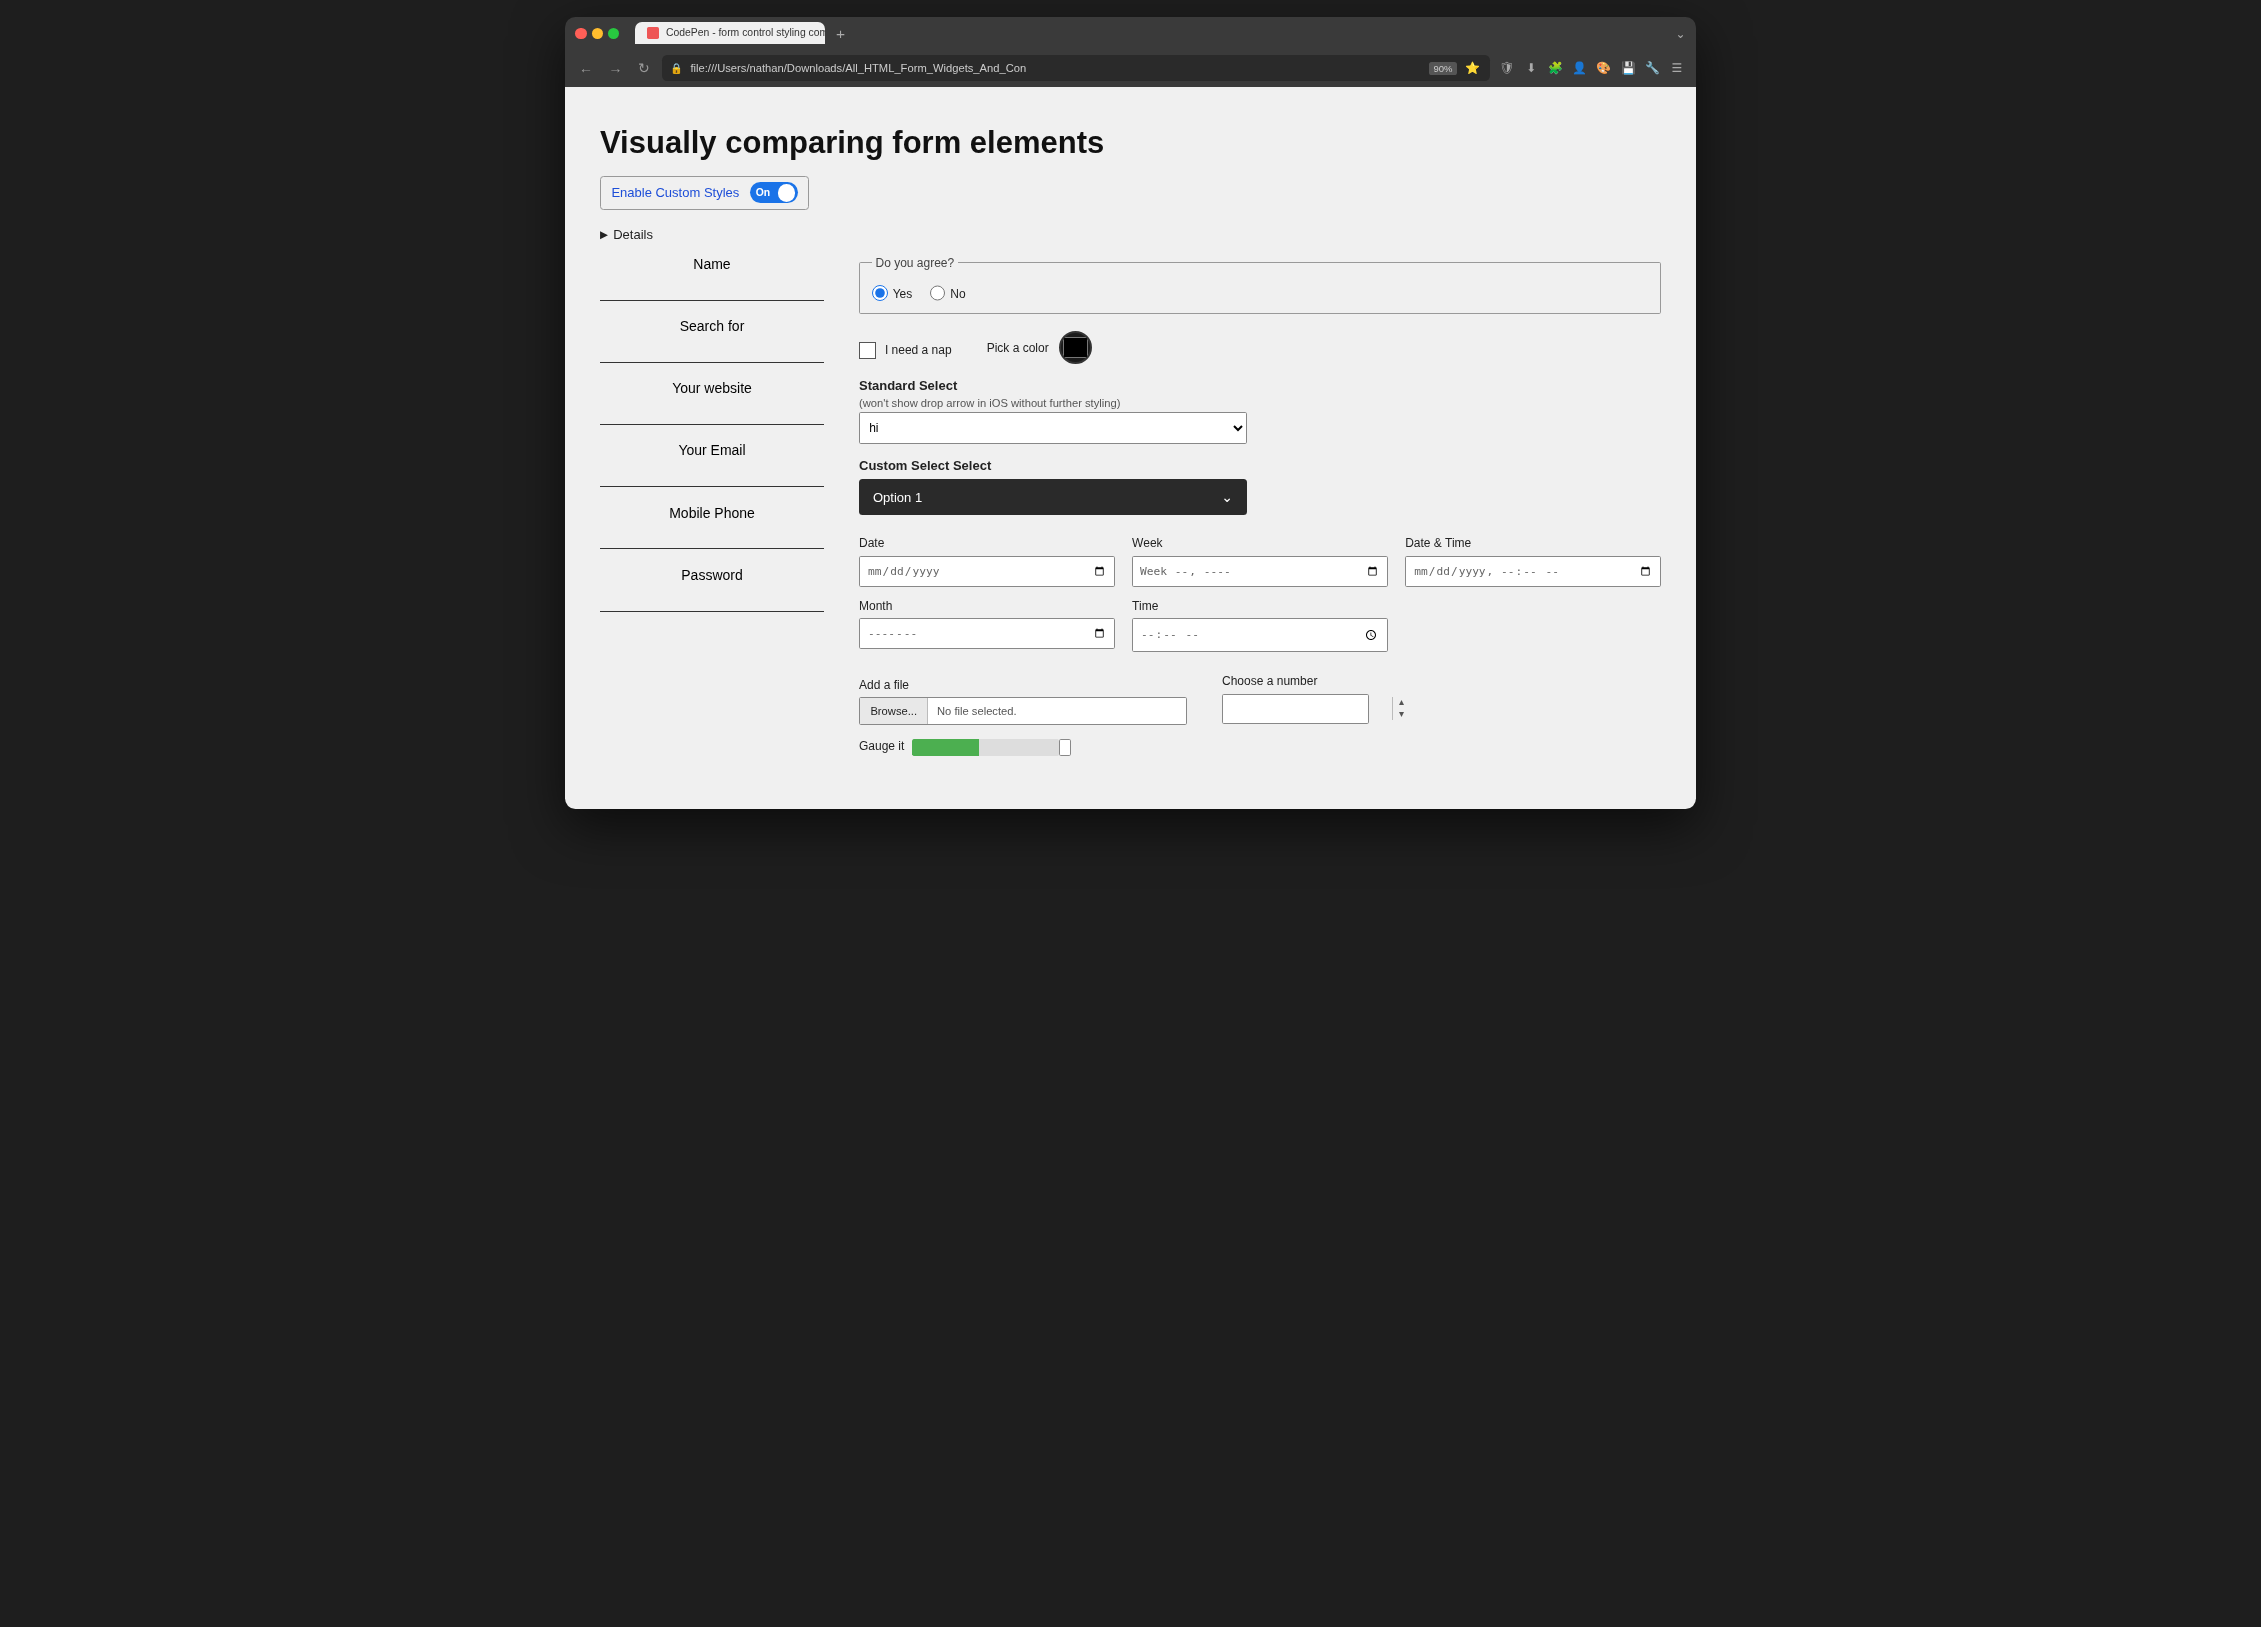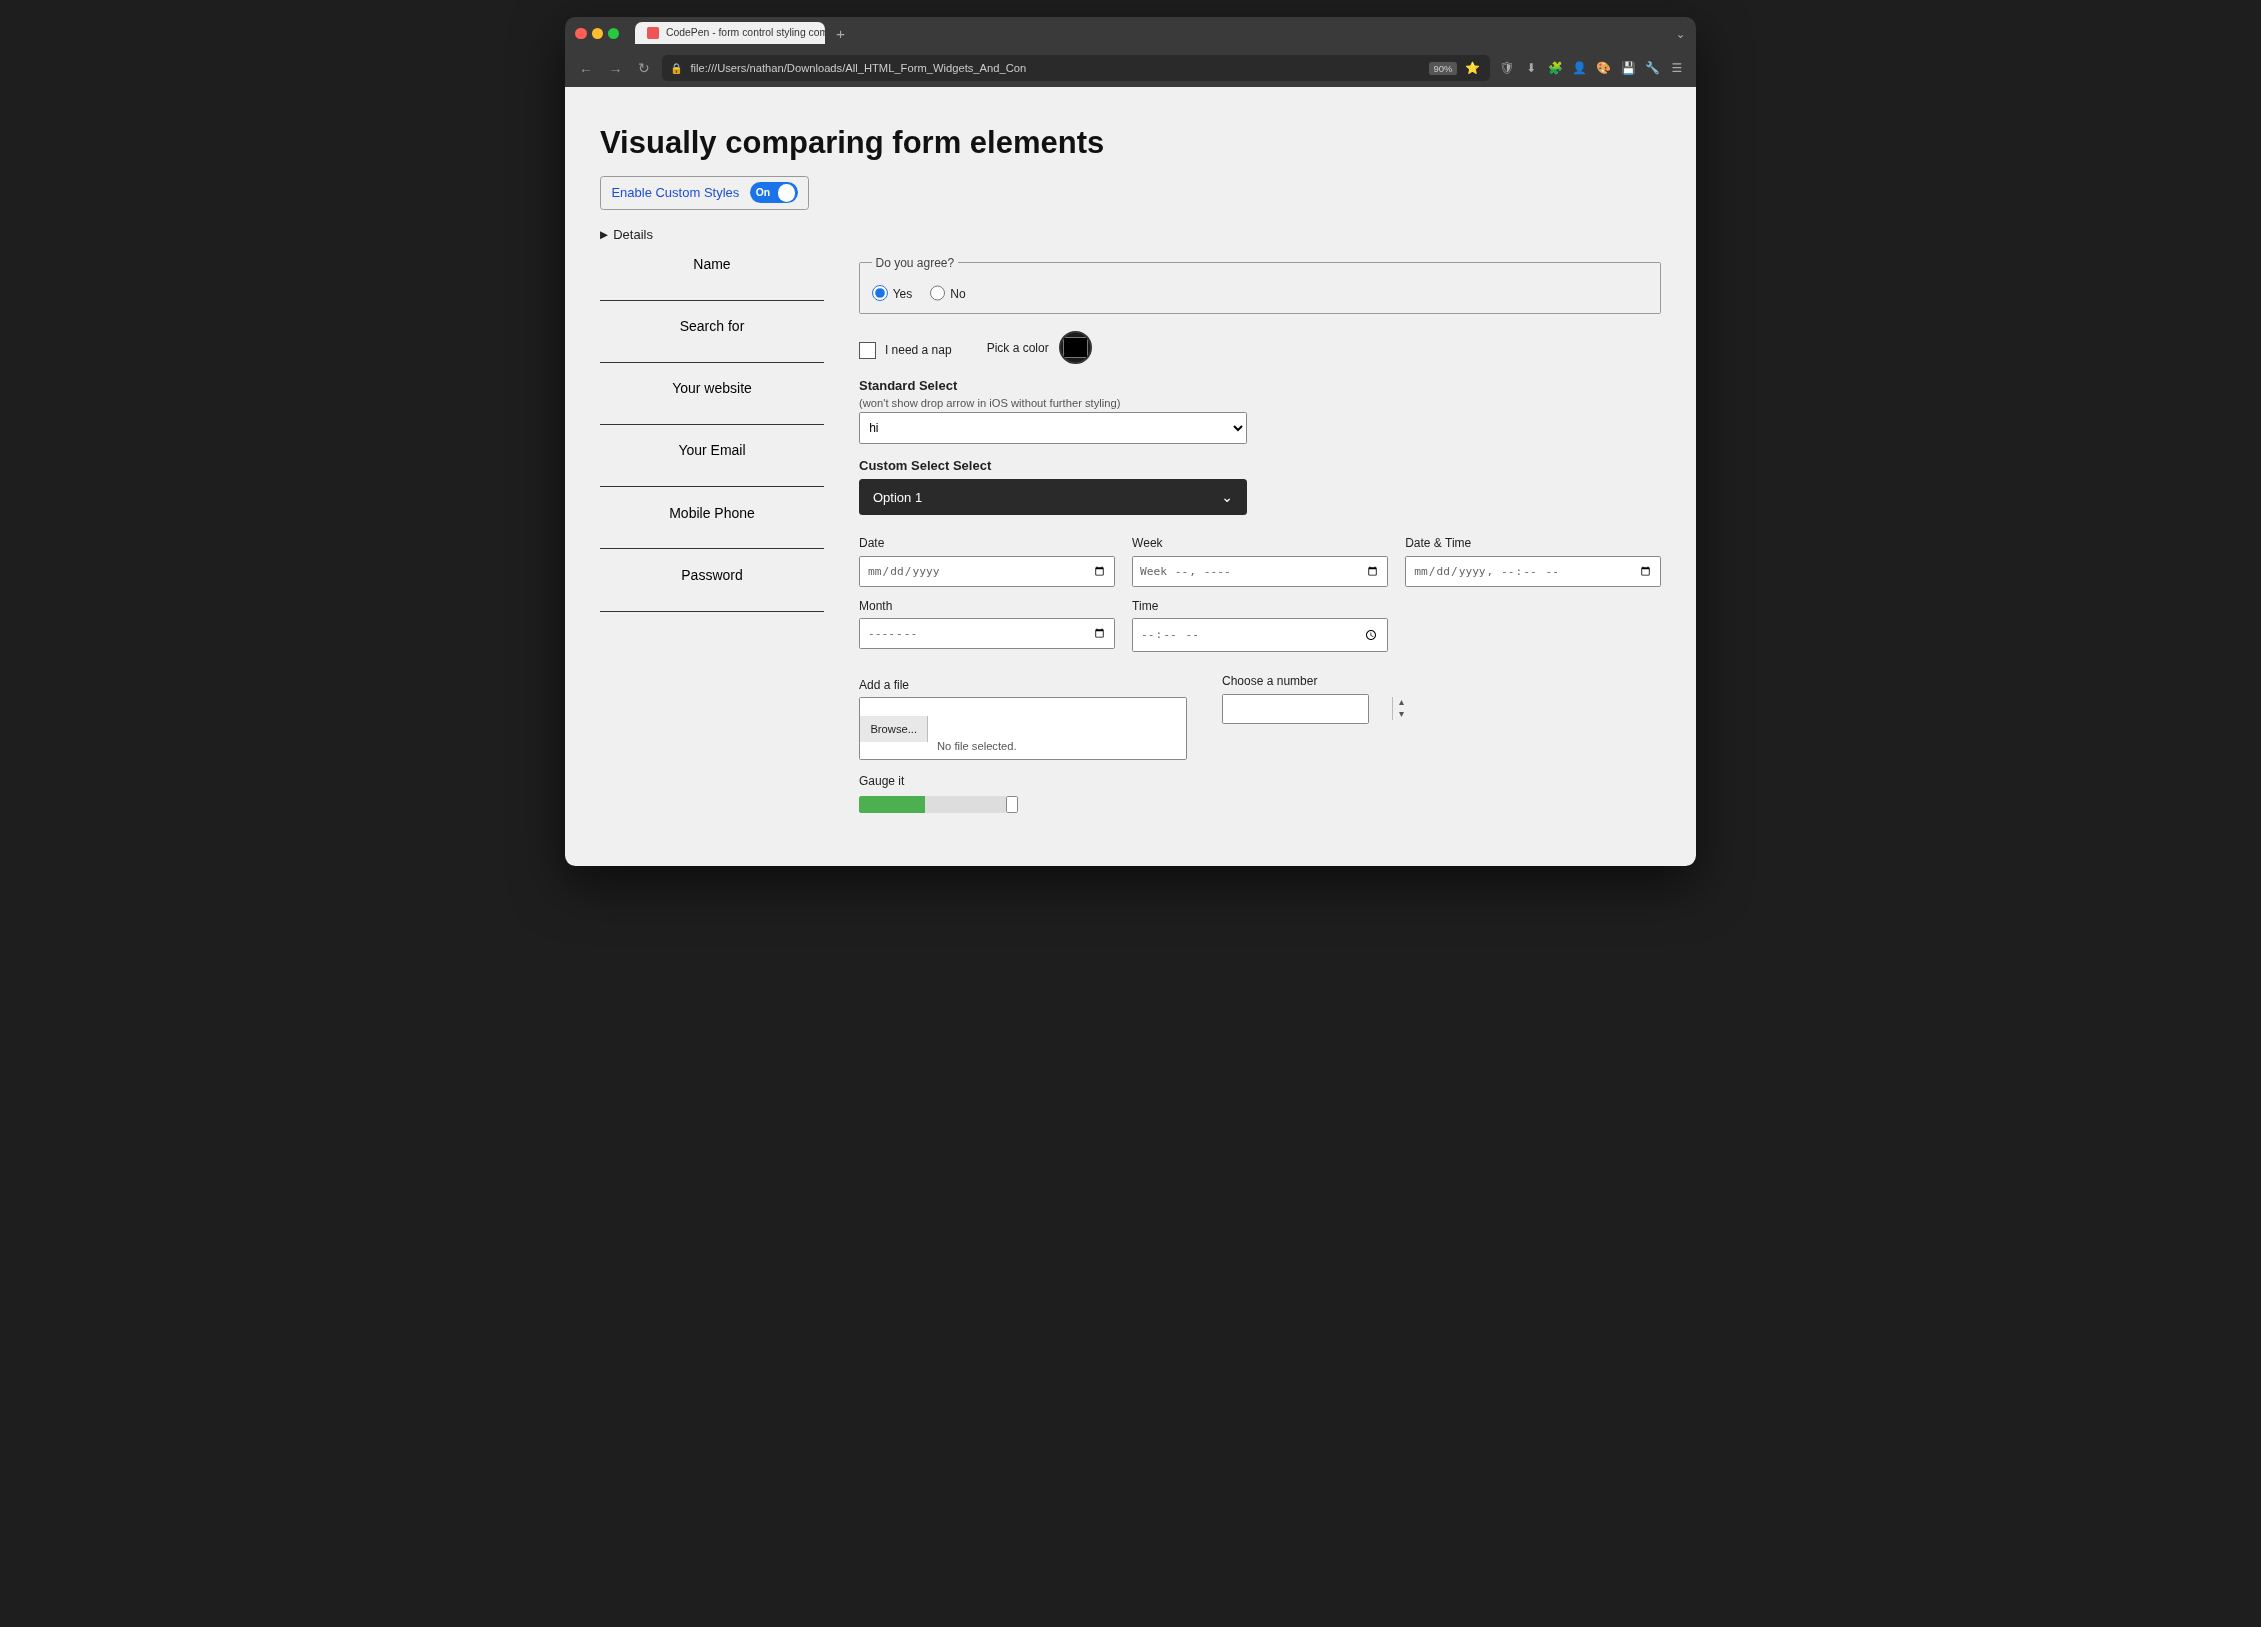--- a/index.html
+++ b/index.html
@@ -479,21 +479,20 @@
       padding: 7px 10.4px;
       font-size: 11.2px;
       cursor: pointer;
       color: #222;
     }
 
     .file-name-text {
       padding: 7px 8.6px;
       font-size: 11.2px;
       color: #555;
-      margin-top: 35px;
     }
 
     .number-section {
       display: flex;
       flex-direction: column;
       gap: 5.2px;
     }
 
     .number-label {
       font-size: 12px;
@@ -529,21 +528,21 @@
       border: none;
       padding: 1.7px 4.3px;
       cursor: pointer;
       font-size: 8.6px;
       color: #555;
       line-height: 1;
     }
 
     .gauge-section {
       display: flex;
-      flex-direction: column;
+      flex-direction: row;
       gap: 8px;
     }
 
     .gauge-label {
       font-size: 12px;
       color: #222;
     }
 
     .gauge-bar-container {
       width: 147px;

